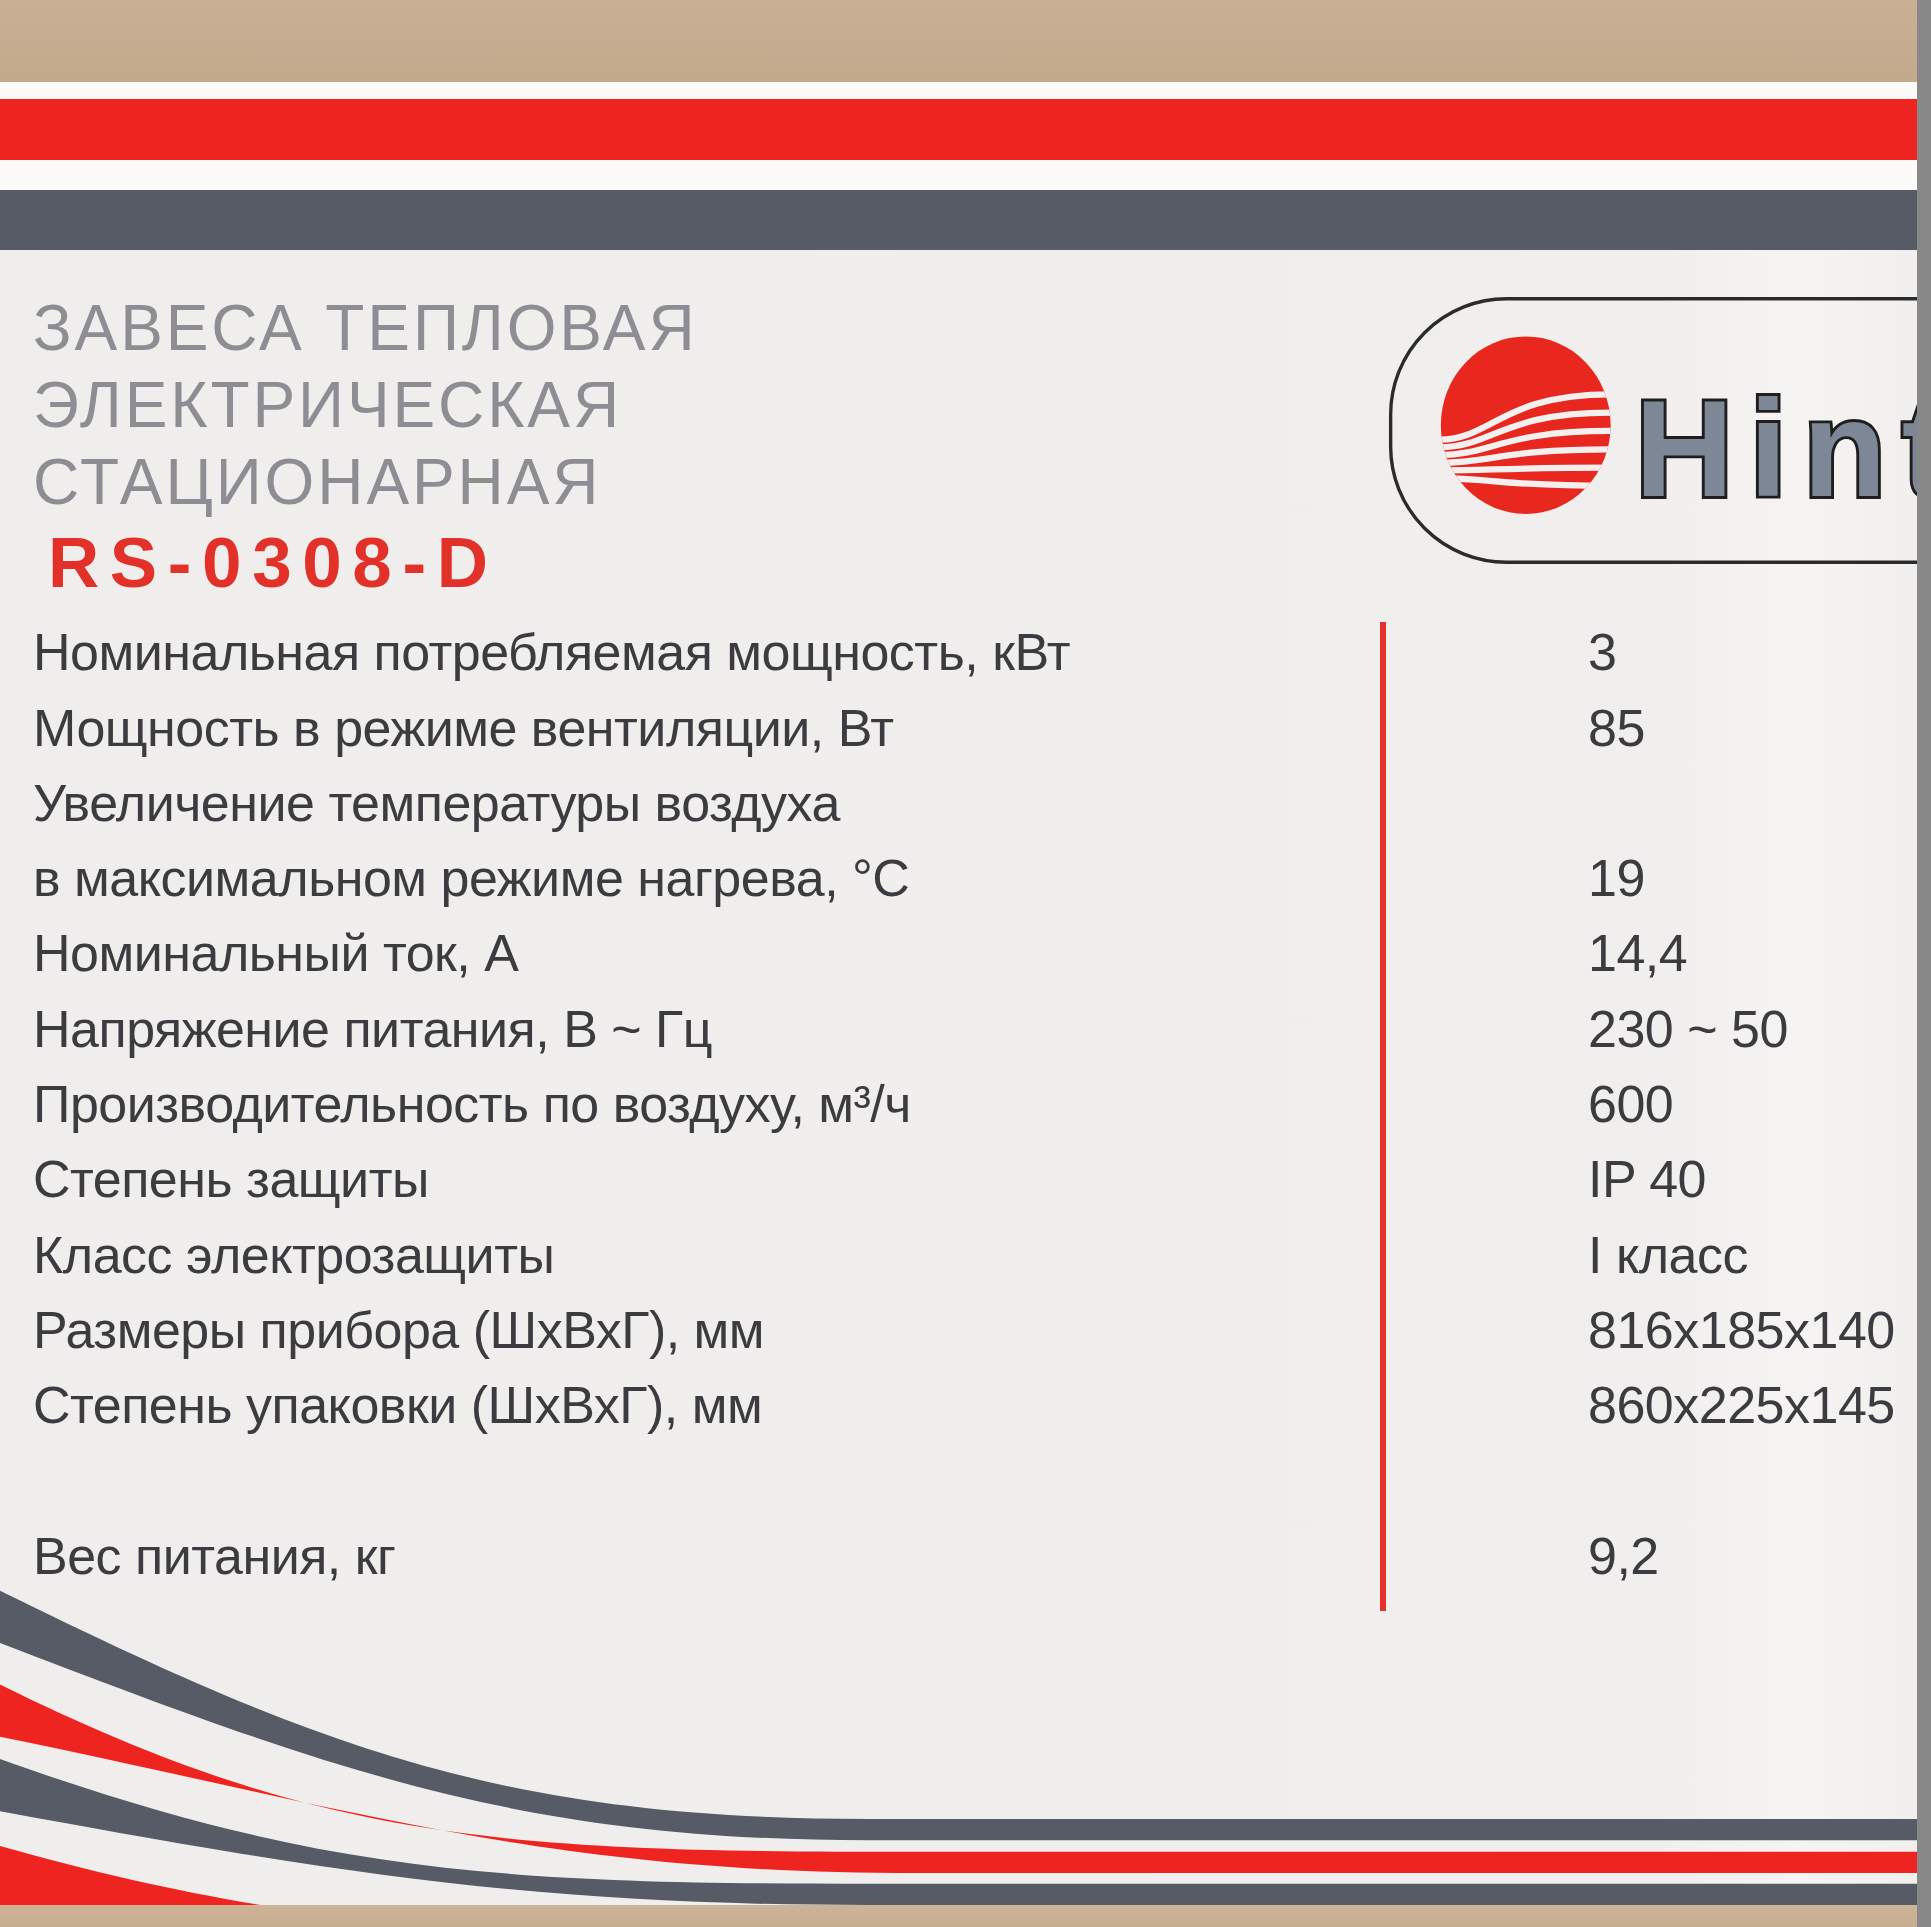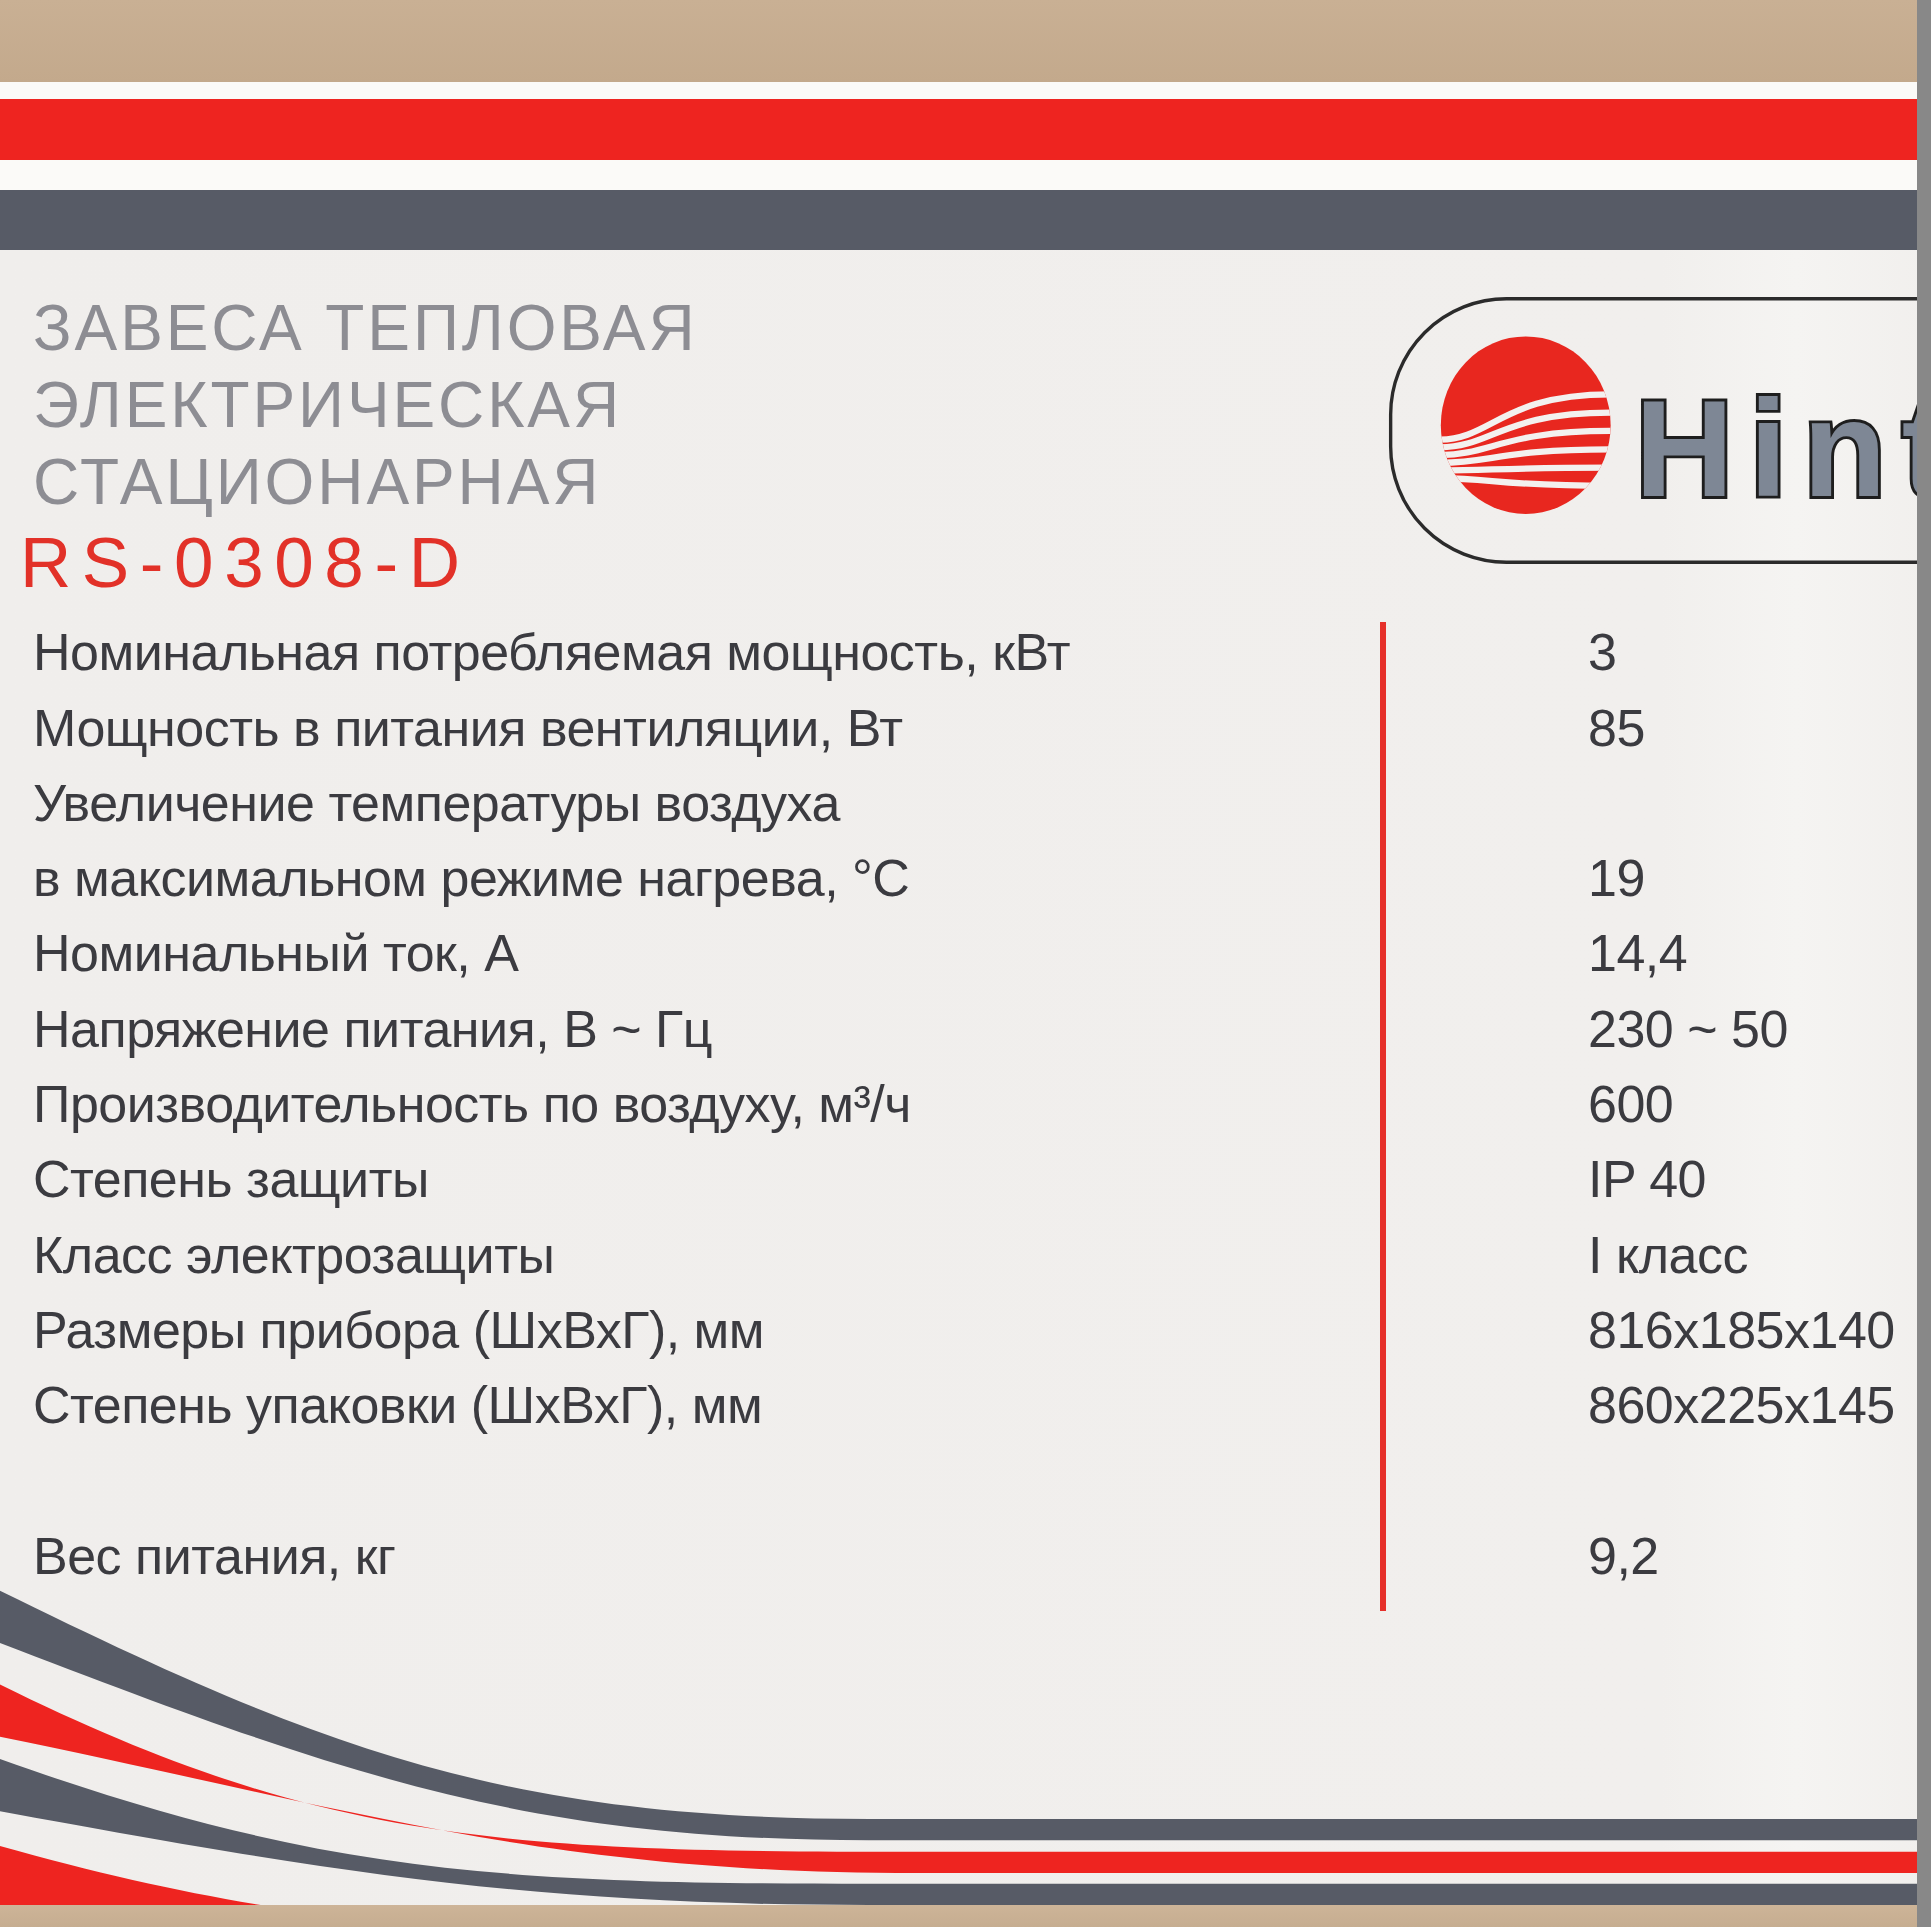--- a/index.html
+++ b/index.html
@@ -19,22 +19,22 @@
   .stripe.white1{top:82px;height:17.4px;background:#fbfaf8;}
   .stripe.red1{top:99px;height:61px;background:#ee2420;}
   .stripe.white2{top:160px;height:30px;background:#fbfaf8;}
   .stripe.gray1{top:190px;height:60px;background:#575b66;}
   .label-panel{position:absolute;left:0;top:250px;width:1931px;height:1655px;
     background:linear-gradient(90deg,#f0eeec 0%,#f1efed 86%,#f5f4f2 93%,#f1efed 100%);}
 
   .title{position:absolute;left:33px;top:290px;
     font-size:64px;line-height:77px;letter-spacing:2.9px;
     color:#8d8d93;white-space:nowrap;}
-  .model{position:absolute;left:20px;top:524px;
-    font-size:71px;line-height:77px;font-weight:normal;letter-spacing:10.6px;
+  .model{position:absolute;left:48px;top:524px;
+    font-size:71px;line-height:77px;font-weight:bold;letter-spacing:10.6px;
     color:#e23128;white-space:nowrap;}
 
   .spec-row{position:absolute;left:0;width:1931px;height:75px;line-height:75px;margin-top:6px;}
   .spec-row .lbl{position:absolute;left:33px;
     font-size:52px;letter-spacing:-0.5px;color:#3b3b40;white-space:nowrap;}
   .spec-row .val{position:absolute;left:1588px;
     font-size:52px;letter-spacing:-0.5px;color:#3b3b40;white-space:nowrap;}
 
   .divider{position:absolute;left:1380px;top:622px;width:5.8px;height:989px;background:#e6302a;}
 
@@ -79,21 +79,21 @@
     <text x="263" y="213" font-family="Liberation Sans, sans-serif" font-weight="bold" font-size="142" letter-spacing="16" fill="#7e8795" stroke="#1e1e1e" stroke-width="6" paint-order="stroke">Hintek</text>
   </svg>
 
   <div class="divider"></div>
 
   <div class="spec-row" style="top:609px">
     <span class="lbl">Номинальная потребляемая мощность, кВт</span>
     <span class="val">3</span>
   </div>
   <div class="spec-row" style="top:685px">
-    <span class="lbl">Мощность в питания вентиляции, Вт</span>
+    <span class="lbl">Мощность в режиме вентиляции, Вт</span>
     <span class="val">85</span>
   </div>
   <div class="spec-row" style="top:760px">
     <span class="lbl">Увеличение температуры воздуха</span>
     <span class="val"></span>
   </div>
   <div class="spec-row" style="top:835px">
     <span class="lbl">в максимальном режиме нагрева, °С</span>
     <span class="val">19</span>
   </div>

